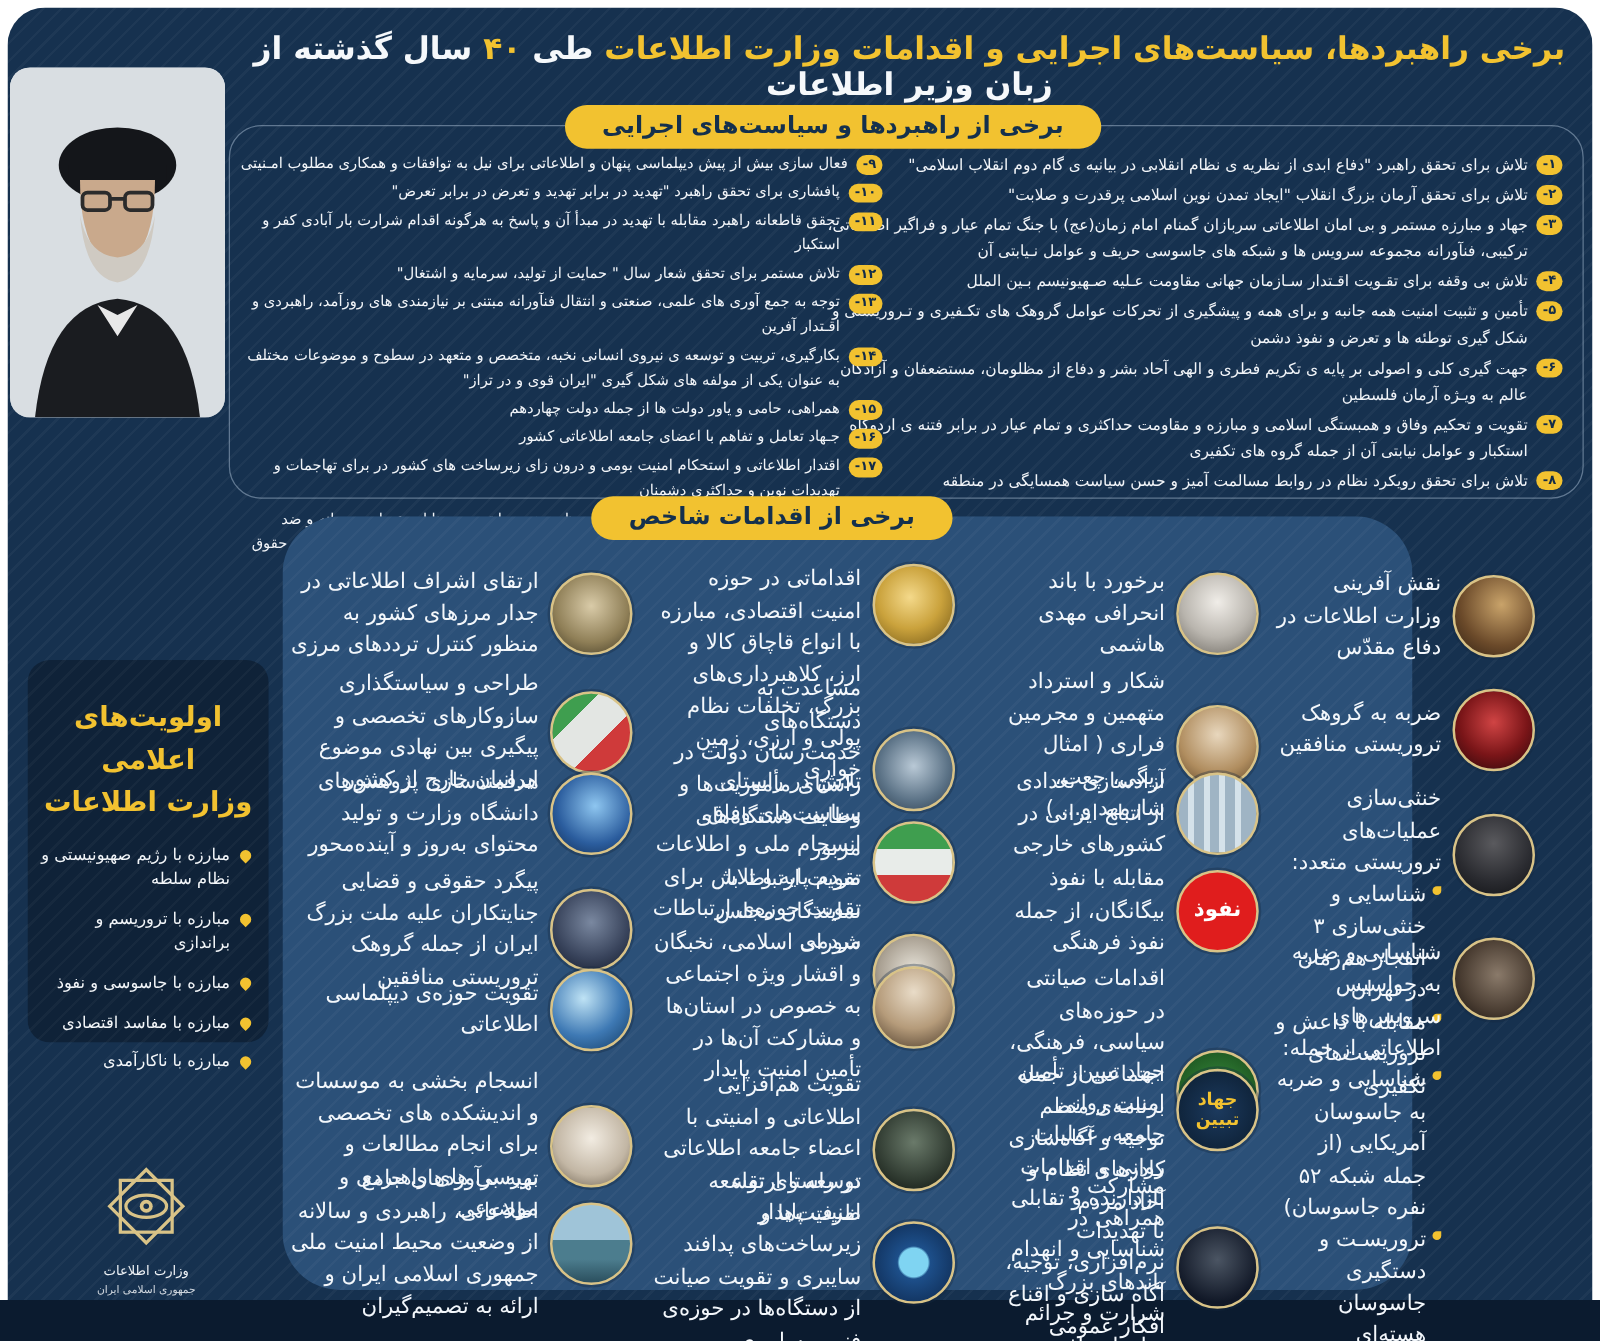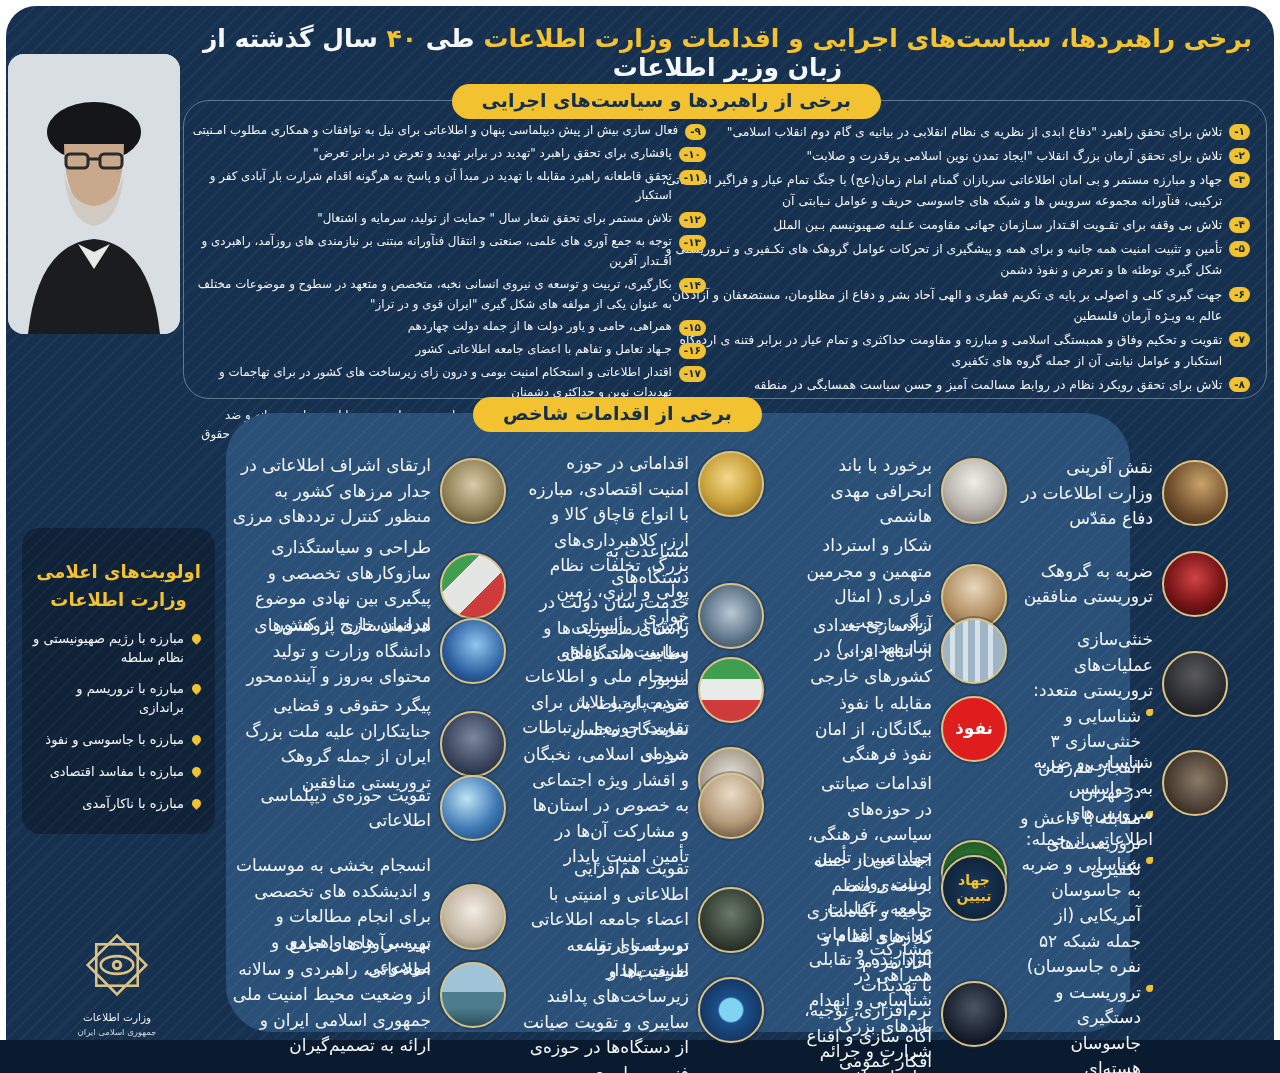--- a/index.html
+++ b/index.html
@@ -64,21 +64,21 @@
   .c41{background:radial-gradient(circle at 50% 40%,#d9cba8,#8f7f57 60%,#3f3824);}
   .c42{background:linear-gradient(135deg,#3f9e4f 0 30%,#e3e6e3 30% 62%,#cf3a3a 62%);}
   .c43{background:radial-gradient(circle at 55% 40%,#8ec6f0,#2b5d9e 60%,#102a4e);}
   .c44{background:radial-gradient(circle at 50% 40%,#7a88a0,#39445c 60%,#141b2c);}
   .c45{background:radial-gradient(circle at 40% 35%,#bfe3f5,#3e79b4 55%,#123a63);}
   .c46{background:radial-gradient(circle at 50% 40%,#f2ece2,#c2b6a4 60%,#6b5f4e);}
   .c47{background:linear-gradient(180deg,#9fc4d8 0 45%,#4c7d8e 45% 70%,#2b4f5e);}
   
   .side{position:absolute;left:22px;top:528px;width:193px;height:306px;background:#0f2238;border-radius:18px;
     background-image:repeating-linear-gradient(135deg,rgba(255,255,255,0.03) 0 2px,transparent 2px 10px);}
-  .side-title{color:#f2c230;font-weight:bold;font-size:18px;text-align:center;margin:30px 8px 16px;line-height:1.55;white-space:pre-line;}
+  .side-title{color:#f2c230;font-weight:bold;font-size:22px;text-align:center;margin:30px 8px 16px;line-height:1.55;white-space:pre-line;}
   .side-item{display:flex;gap:8px;align-items:flex-start;color:#f4f7fa;font-weight:normal;font-size:13px;
     line-height:1.45;margin:0 14px 13px 8px;text-align:right;}
   .tear{flex:none;width:9px;height:9px;background:#f2c230;border-radius:50% 50% 50% 0;transform:rotate(-45deg);margin-top:4px;}
   
   .logo{position:absolute;left:52px;top:928px;width:130px;text-align:center;color:#eef2f6;}
   .logo-text{font-size:10.5px;line-height:1.5;margin-top:4px;}
   .logo-text .l2{font-size:8.5px;opacity:.85;}
 </style>
 </head>
 <body>
@@ -246,21 +246,21 @@
       <div class="cap">شکار و استرداد متهمین و مجرمین فراری ( امثال ریگی، چعب، شارمهد و... )</div>
     </div>
     <div class="gitem" style="left:577px;top:200px;width:204px;">
       <div class="circ c23"></div>
       <div class="cap">آزادسازی تعدادی از اتباع ایرانی در کشورهای خارجی</div>
     </div>
     <div class="gitem" style="left:577px;top:278px;width:204px;">
       <div class="circ c24">
           <span class="circ-label">نفوذ</span>
         </div>
-      <div class="cap">مقابله با نفوذ بیگانگان، از امان نفوذ فرهنگی</div>
+      <div class="cap">مقابله با نفوذ بیگانگان، از جمله نفوذ فرهنگی</div>
     </div>
     <div class="gitem" style="left:577px;top:358px;width:204px;">
       <div class="circ c25">
         <svg width="44" height="44" viewBox="0 0 100 100">
             <g fill="none" stroke="#f0e6be" stroke-width="4">
               <rect x="24" y="24" width="52" height="52"></rect>
               <rect x="24" y="24" width="52" height="52" transform="rotate(45 50 50)"></rect>
               <ellipse cx="50" cy="50" rx="20" ry="11"></ellipse>
             </g>
             <circle cx="50" cy="50" r="6" fill="#f0e6be"></circle>

